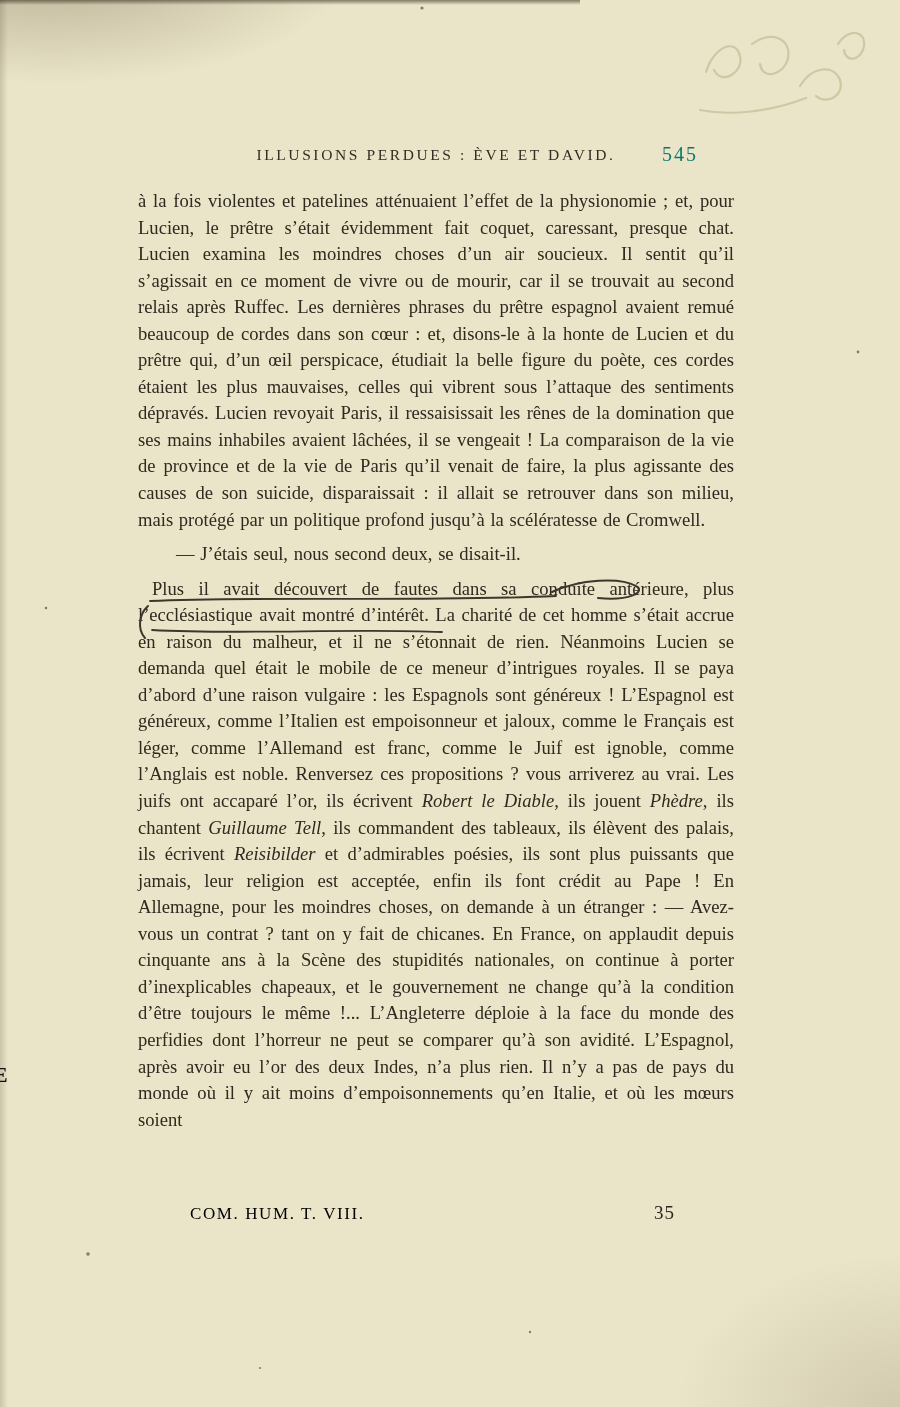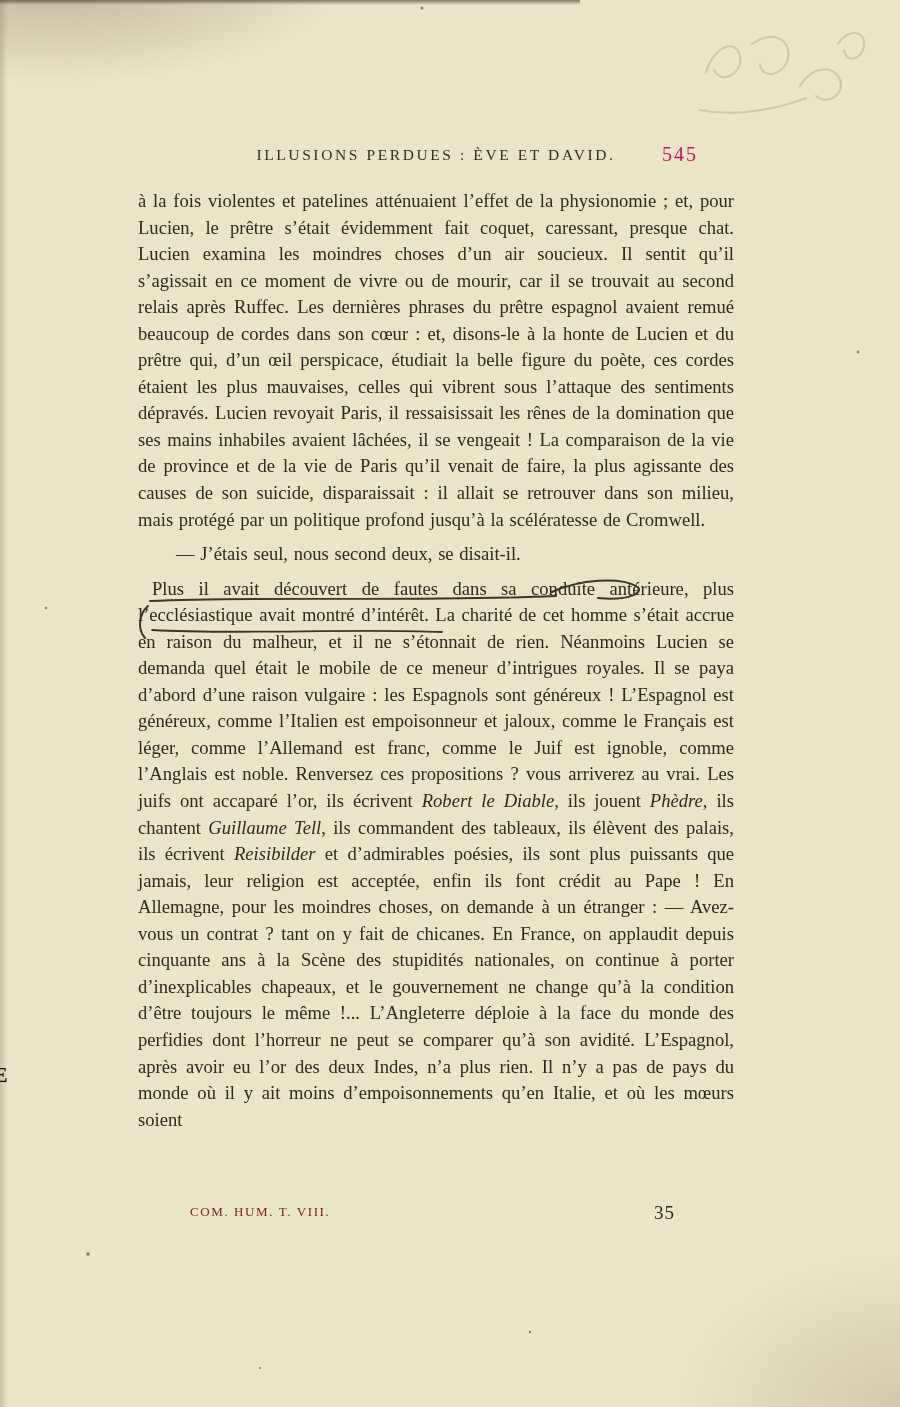--- a/index.html
+++ b/index.html
@@ -22,34 +22,34 @@
     position:absolute;top:0;left:0;width:8px;height:1407px;
     background:linear-gradient(to right, rgba(60,50,28,.18), rgba(60,50,28,0));
     pointer-events:none;
   }
   .header{position:absolute;left:130px;top:146px;width:612px;height:24px;}
   .running-title{
     width:100%;text-align:center;font-size:15.5px;letter-spacing:2.6px;
     color:#332d22;
   }
   .page-number{
-    position:absolute;left:532px;top:-3px;font-size:20px;letter-spacing:2px;color:#be185d;
+    position:absolute;left:532px;top:-3px;font-size:20px;letter-spacing:2px;color:#0f766e;
   }
   .text-block{
     position:absolute;left:130px;top:180px;width:612px;
     font-size:18.6px;line-height:26.55px;text-align:justify;
     word-spacing:1px;hyphens:auto;
   }
   .para{margin:8px;}
   .noindent{text-indent:0;}
   .indent{text-indent:38px;}
   .indent-small{text-indent:14px;}
   em{}
   .footer{position:absolute;left:130px;top:1202px;width:612px;height:24px;}
-  .sig{position:absolute;left:60px;top:2px;font-size:13px;letter-spacing:1.6px;color:#7f1d1d;}
+  .sig{position:absolute;left:60px;top:2px;font-size:17px;letter-spacing:1.6px;color:#000000;}
   .sheet{position:absolute;left:524px;top:0;font-size:19px;letter-spacing:1px;color:#2c271d;}
   .margin-stamp{
     position:absolute;left:-7px;top:1062px;font-size:22px;font-weight:bold;color:#14110c;
     letter-spacing:0;line-height:26px;
   }
   .ink{position:absolute;left:0;top:0;pointer-events:none;}
 </style>
 </head>
 <body>
 

